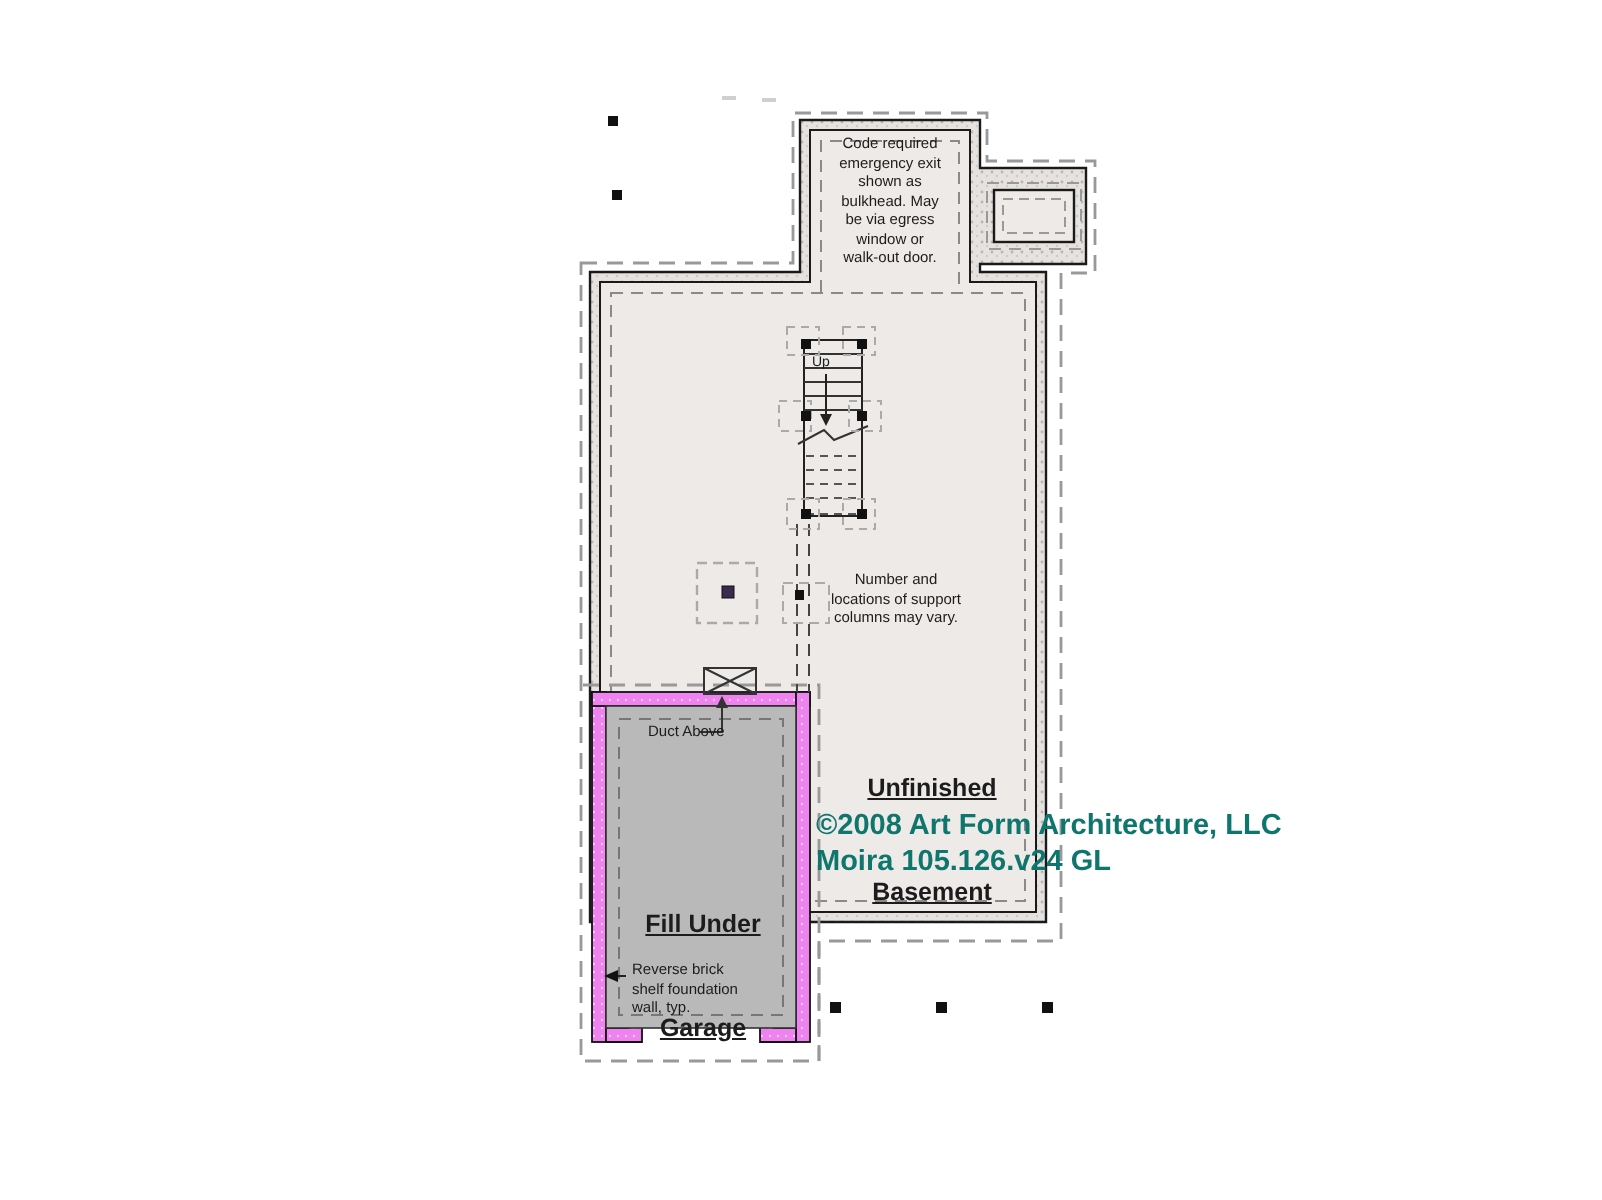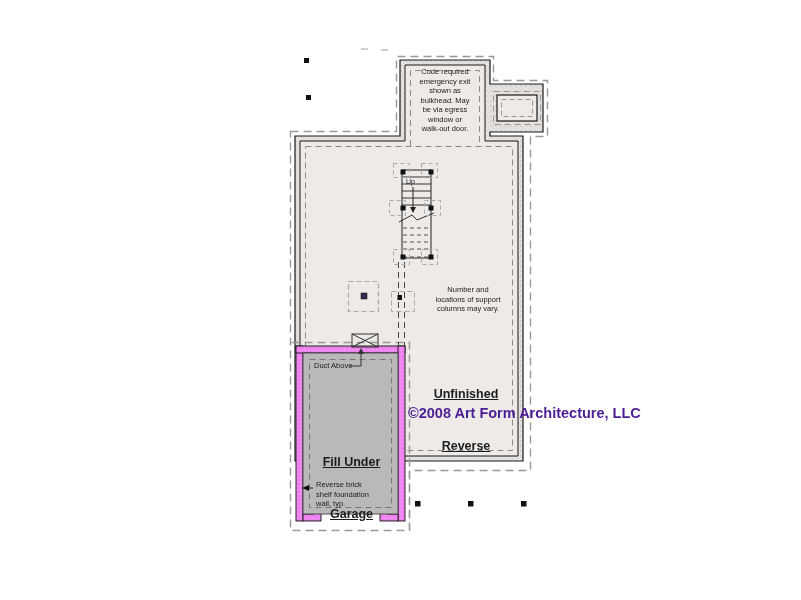--- a/index.html
+++ b/index.html
@@ -4,21 +4,21 @@
 <style>
   html,body{margin:0;padding:0;background:#ffffff;}
   .canvas{position:relative;width:801px;height:600px;background:#ffffff;overflow:hidden;
           font-family:"Liberation Sans", sans-serif;text-decoration:underline;}
   .canvas svg{position:absolute;left:0;top:0;}
   .lbl{position:absolute;color:#1c1c1c;white-space:pre-line;}
   .note{font-size:7.5px;line-height:9.5px;text-align:center;}
   .note-left{font-size:7.5px;line-height:9.5px;text-align:left;white-space:pre-line;}
   .heading{font-size:12.5px;font-weight:bold;text-align:center;line-height:14px;}
   .heading .u{text-decoration:underline;margin-top:24px;}
-  .copyright{font-size:14.5px;font-weight:bold;line-height:18px;color:#4c1d95;white-space:nowrap;}
+  .copyright{font-size:14.5px;font-weight:bold;line-height:18px;color:#0f766e;white-space:nowrap;}
   .tiny{font-size:7px;line-height:8px;}
 </style>
 </head>
 <body>
 
 <div class="canvas">
 
 <svg width="801" height="600" viewBox="0 0 801 600">
   <defs>
     <pattern id="stip" width="5" height="5" patternUnits="userSpaceOnUse">
@@ -138,35 +138,36 @@
 <div class="lbl note" style="left:403px; top:67px; width:84px;">Code required
 emergency exit
 shown as
 bulkhead. May
 be via egress
 window or
 walk-out door.</div>
 
 <div class="lbl tiny" style="left:406px; top:178px;">Up</div>
 
-<div class="lbl note" style="left:418px; top:285px; width:100px;text-align:center;">Number and
+<div class="lbl note" style="left:398px; top:285px; width:100px;text-align:center;">Number and
 locations of support
 columns may vary.</div>
 
 <div class="lbl heading" style="left:413px; top:349px; width:106px;">
   <div class="u">Unfinished</div>
-  <div class="u">Reverse</div>
+  <div class="u">Basement</div>
 </div>
 
 
 <div class="lbl copyright" style="left:408px; top:404px;">
   <div>©2008 Art Form Architecture, LLC</div>
+  <div>Moira 105.126.v24 GL</div>
 </div>
 
-<div class="lbl note" style="left:314px; top:361px; text-align:center;">Duct Above</div>
+<div class="lbl note" style="left:324px; top:361px; text-align:center;">Duct Above</div>
 
 <div class="lbl heading" style="left:303px; top:417px; width:97px;">
   <div class="u">Fill Under</div>
   <div class="u">Garage</div>
 </div>
 
 <div class="lbl note-left" style="left:316px; top:480px; width:70px;">Reverse brick
 shelf foundation
 wall, typ.</div>
 

